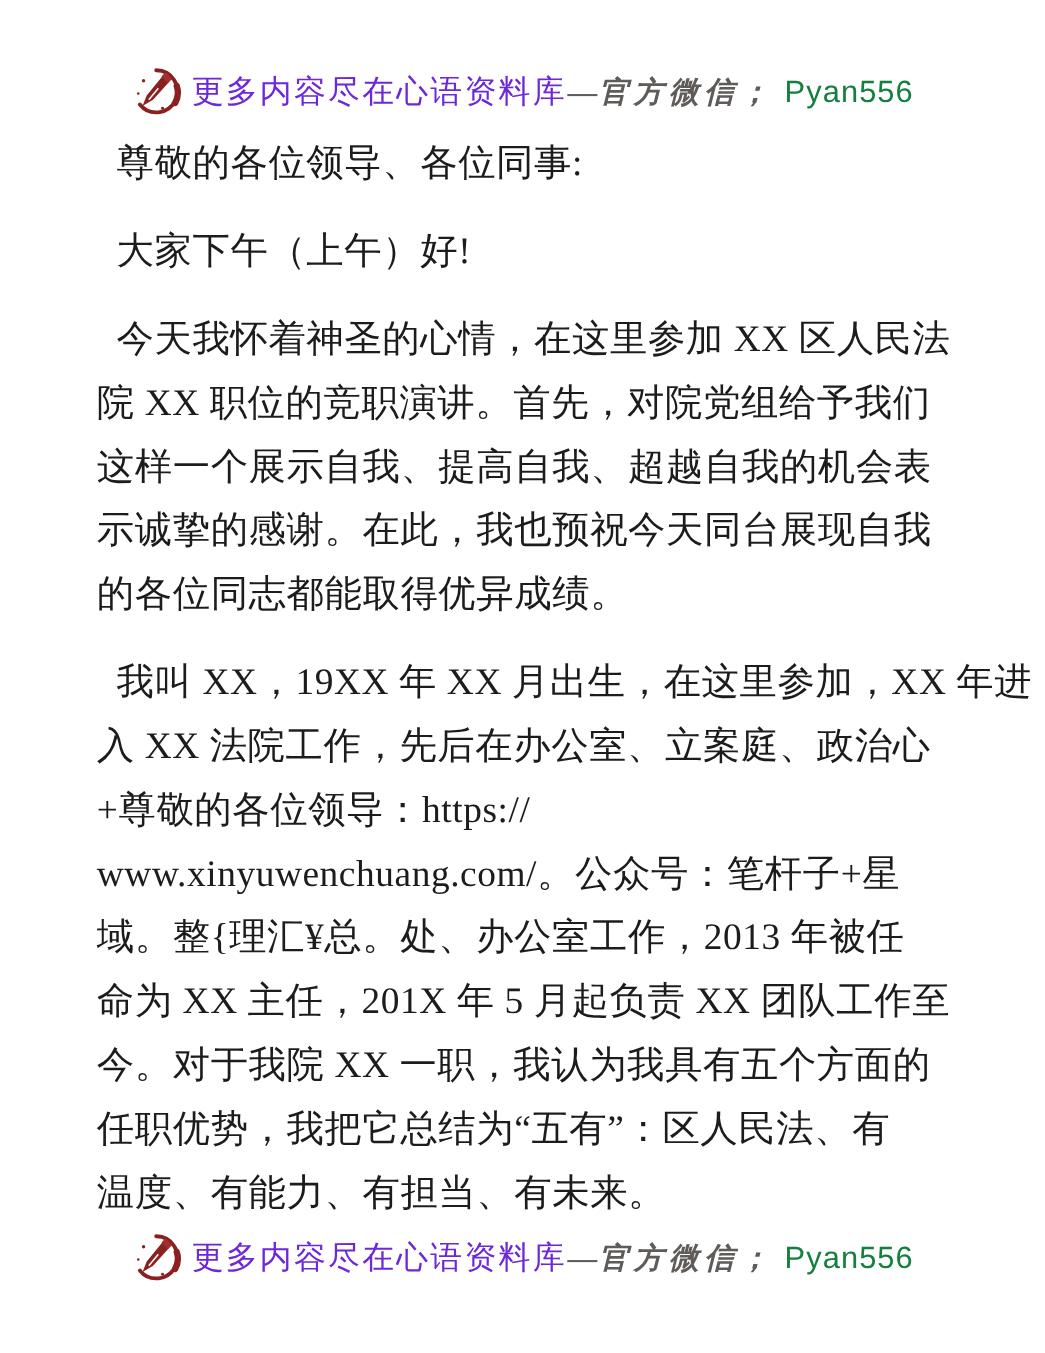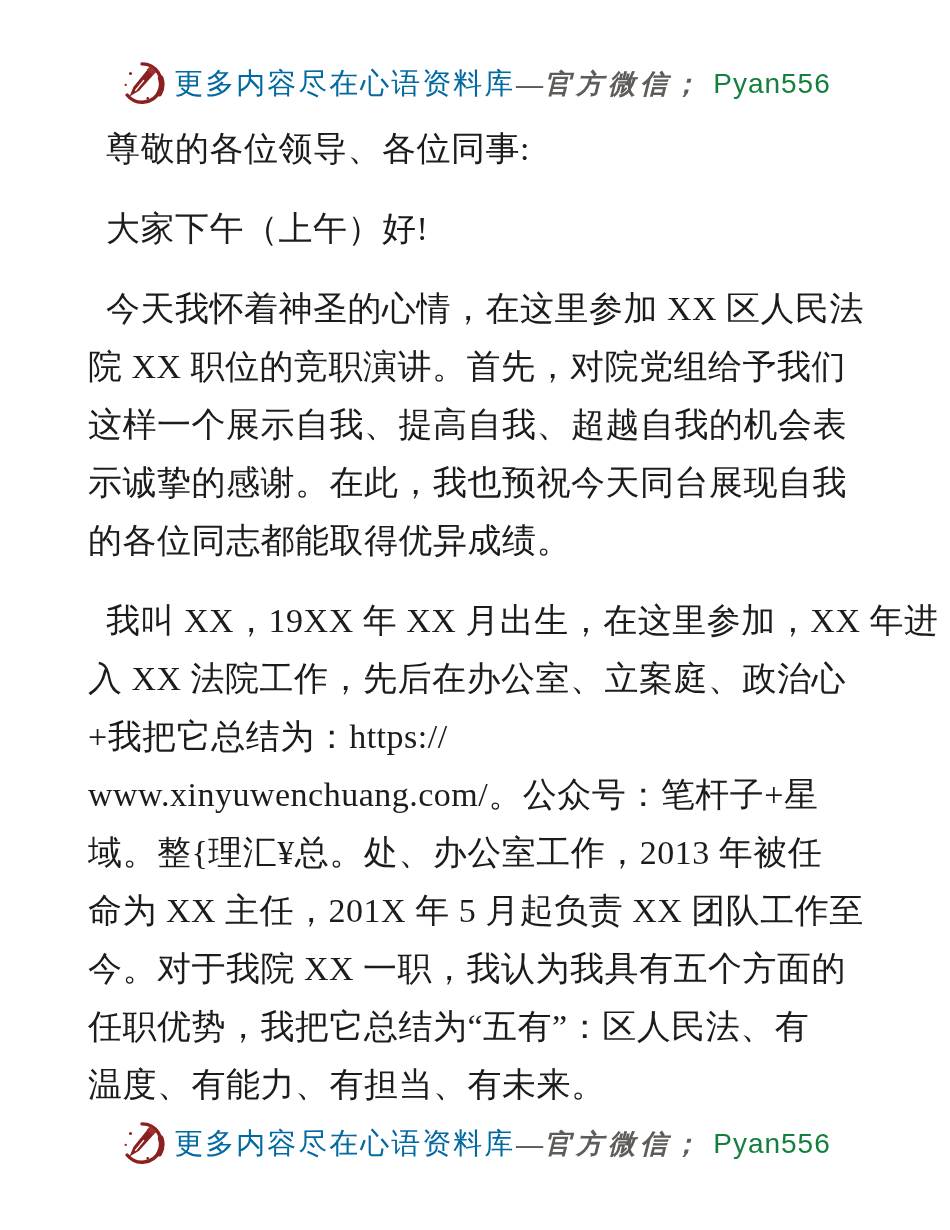--- a/index.html
+++ b/index.html
@@ -16,21 +16,21 @@
     display: flex;
     align-items: center;
     justify-content: center;
     gap: 9px;
     height: 52px;
   }
   .banner.top { margin-top: 58px; }
   .banner.bottom { margin-top: 4px; }
   .logo { width: 46px; height: 50px; flex: 0 0 auto; }
   .brand-text {
-    color: #0369a1;
+    color: #6d28d9;
     font-size: 29px;
     letter-spacing: 2px;
     white-space: nowrap;
   }
   .wechat-label {
     color: #5f5b58;
     font-size: 27px;
     font-style: italic;
     font-weight: bold;
     letter-spacing: 5px;
@@ -91,21 +91,21 @@
       <div class="para">
         <div class="line first">今天我怀着神圣的心情，在这里参加 XX 区人民法</div>
         <div class="line">院 XX 职位的竞职演讲。首先，对院党组给予我们</div>
         <div class="line">这样一个展示自我、提高自我、超越自我的机会表</div>
         <div class="line">示诚挚的感谢。在此，我也预祝今天同台展现自我</div>
         <div class="line">的各位同志都能取得优异成绩。</div>
       </div>
       <div class="para">
         <div class="line first">我叫 XX，19XX 年 XX 月出生，在这里参加，XX 年进</div>
         <div class="line">入 XX 法院工作，先后在办公室、立案庭、政治心</div>
-        <div class="line">+我把它总结为：https://</div>
+        <div class="line">+尊敬的各位领导：https://</div>
         <div class="line">www.xinyuwenchuang.com/。公众号：笔杆子+星</div>
         <div class="line">域。整{理汇¥总。处、办公室工作，2013 年被任</div>
         <div class="line">命为 XX 主任，201X 年 5 月起负责 XX 团队工作至</div>
         <div class="line">今。对于我院 XX 一职，我认为我具有五个方面的</div>
         <div class="line">任职优势，我把它总结为“五有”：区人民法、有</div>
         <div class="line">温度、有能力、有担当、有未来。</div>
       </div>
     </div>
 
   <div class="banner bottom">

